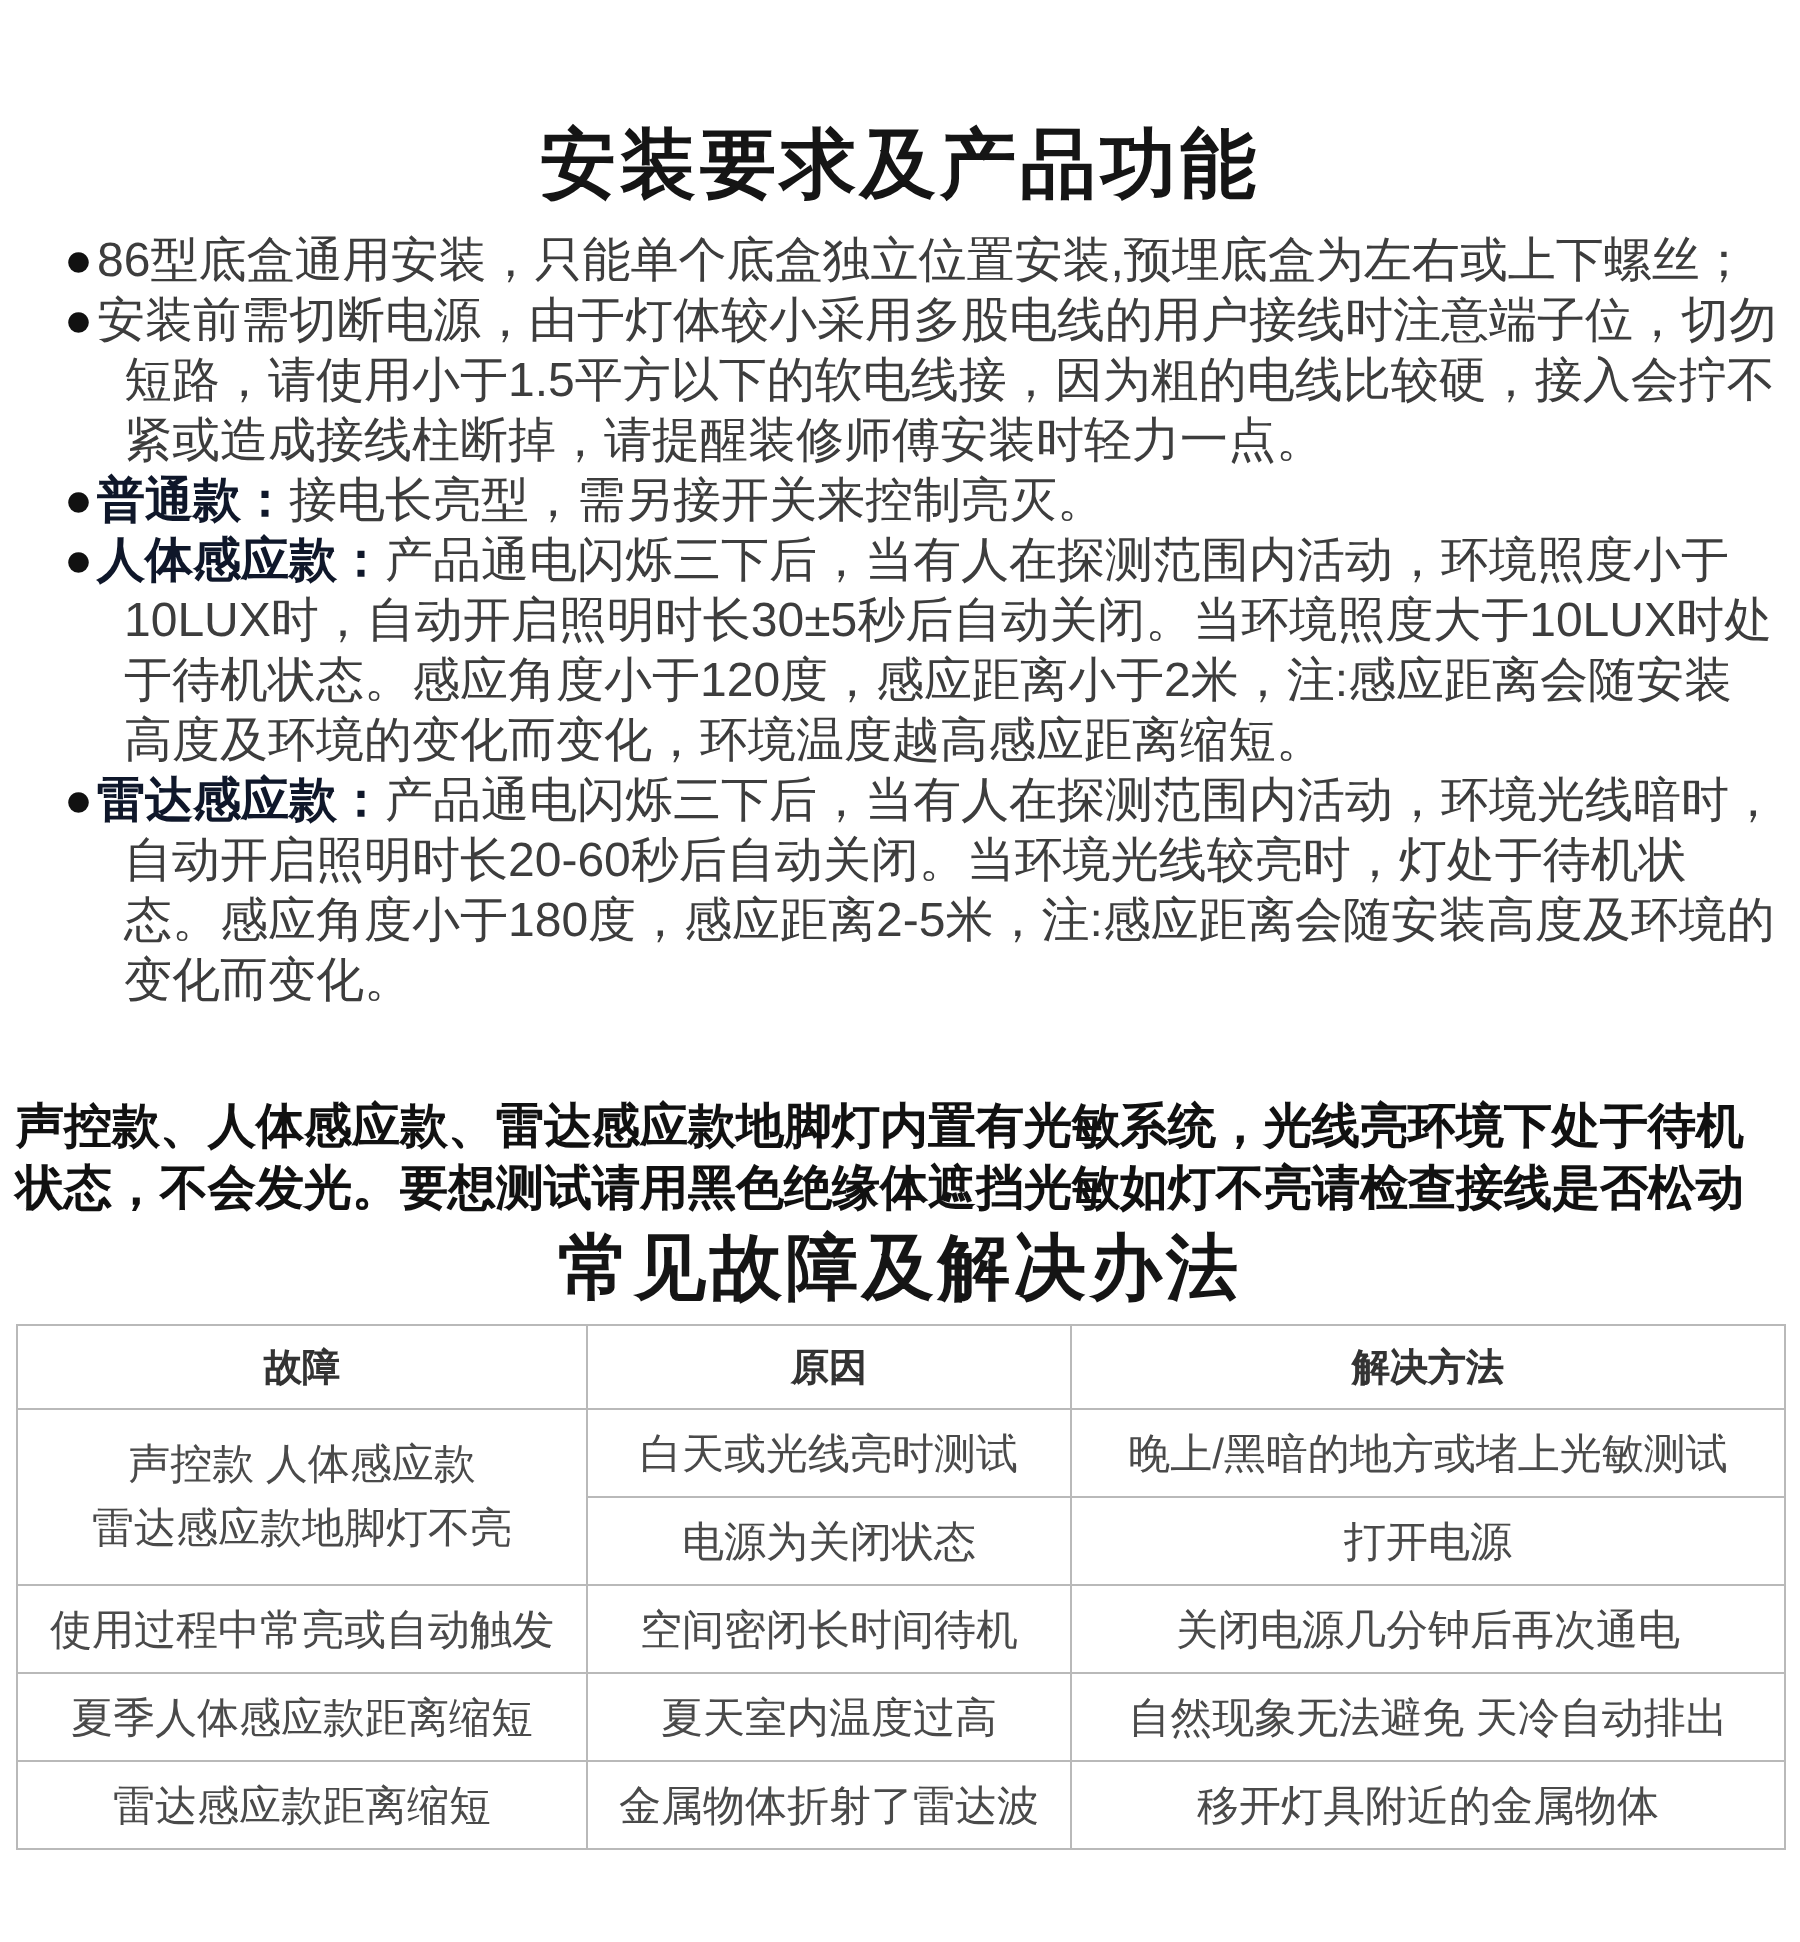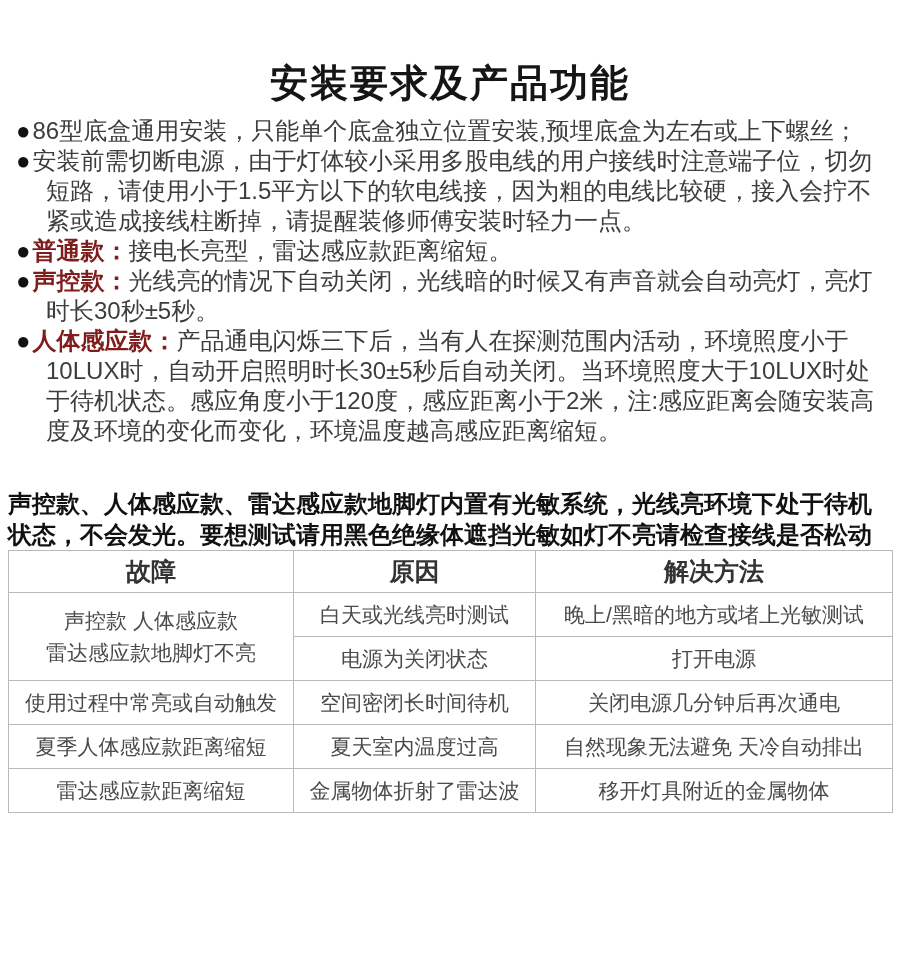--- a/index.html
+++ b/index.html
@@ -25,28 +25,29 @@
 
   .bullets {
     padding: 0 10px 0 8px;
     font-size: 24px;
     line-height: 30px;
     color: #3d3d3d;
   }
   p.bullet {
     padding-left: 38px;
     text-indent: -30px;
+    margin-left: 16px;
   }
   p.bullet .dot {
     color: #111;
     margin-right: 2px;
   }
   p.bullet .lbl {
     font-weight: bold;
-    color: #7f1d1d;
+    color: #0f172a;
   }
   p.bullet .note-line {
     display: block;
     text-indent: 0;
   }
 
   p.notice {
     padding: 2px 10px 0 8px;
     font-size: 24px;
     line-height: 31px;
@@ -76,21 +77,21 @@
   table.faq-table col.c2 { width: 242px; }
   table.faq-table col.c3 { width: 357px; }
   table.faq-table th, table.faq-table td {
     border: 1px solid #b9b9b9;
     text-align: center;
     vertical-align: middle;
     background: #ffffff;
   }
   table.faq-table th {
     height: 42px;
-    font-size: 25px;
+    font-size: 19px;
     font-weight: bold;
     color: #333333;
   }
   table.faq-table td {
     height: 44px;
     font-size: 21px;
     color: #4a4a4a;
   }
   td.merged div { line-height: 32px; }
 </style>
@@ -100,31 +101,32 @@
 <div class="page">
 
   <h1 class="main-title">安装要求及产品功能</h1>
 
   <div class="bullets">
 
     <p class="bullet"><span class="dot">●</span><span>86型底盒通用安装，只能单个底盒独立位置安装,预埋底盒为左右或上下螺丝；</span></p>
 
     <p class="bullet"><span class="dot">●</span><span>安装前需切断电源，由于灯体较小采用多股电线的用户接线时注意端子位，切勿短路，请使用小于1.5平方以下的软电线接，因为粗的电线比较硬，接入会拧不紧或造成接线柱断掉，请提醒装修师傅安装时轻力一点。</span></p>
 
-    <p class="bullet"><span class="dot">●</span><b class="lbl">普通款：</b><span>接电长亮型，雷达感应款距离缩短。</span></p>
+    <p class="bullet"><span class="dot">●</span><b class="lbl">普通款：</b><span>接电长亮型，需另接开关来控制亮灭。</span></p>
 
-    <p class="bullet"><span class="dot">●</span><b class="lbl">声控款：</b><span>光线亮的情况下自动关闭，光线暗的时候又有声音就会自动亮灯，亮灯时长30秒±5秒。</span></p>
 
     <p class="bullet"><span class="dot">●</span><b class="lbl">人体感应款：</b><span>产品通电闪烁三下后，当有人在探测范围内活动，环境照度小于10LUX时，自动开启照明时长30±5秒后自动关闭。当环境照度大于10LUX时处于待机状态。感应角度小于120度，感应距离小于2米，注:感应距离会随安装高度及环境的变化而变化，环境温度越高感应距离缩短。</span></p>
 
+    <p class="bullet"><span class="dot">●</span><b class="lbl">雷达感应款：</b><span>产品通电闪烁三下后，当有人在探测范围内活动，环境光线暗时，自动开启照明时长20-60秒后自动关闭。当环境光线较亮时，灯处于待机状态。感应角度小于180度，感应距离2-5米，注:感应距离会随安装高度及环境的变化而变化。</span></p>
 
   </div>
 
   <p class="notice">声控款、人体感应款、雷达感应款地脚灯内置有光敏系统，光线亮环境下处于待机状态，不会发光。要想测试请用黑色绝缘体遮挡光敏如灯不亮请检查接线是否松动</p>
 
+  <h2 class="faq-title">常见故障及解决办法</h2>
 
   <table class="faq-table">
     <colgroup>
         <col class="c1">
         <col class="c2">
         <col class="c3">
       </colgroup>
     <tbody>
         <tr>
       <th>故障</th>

